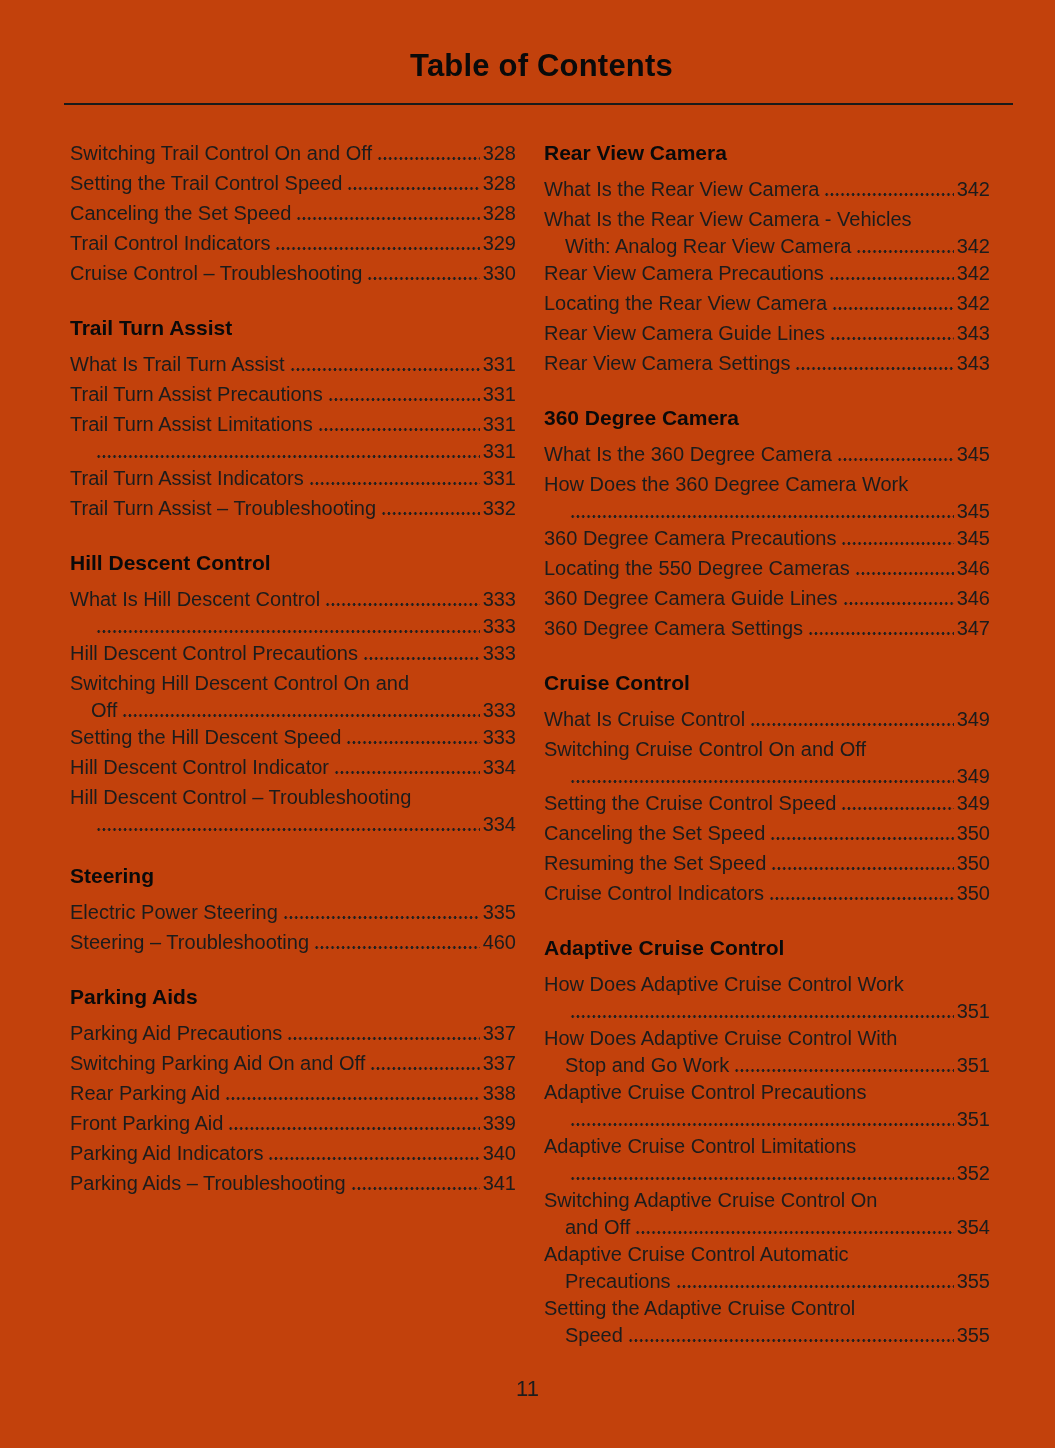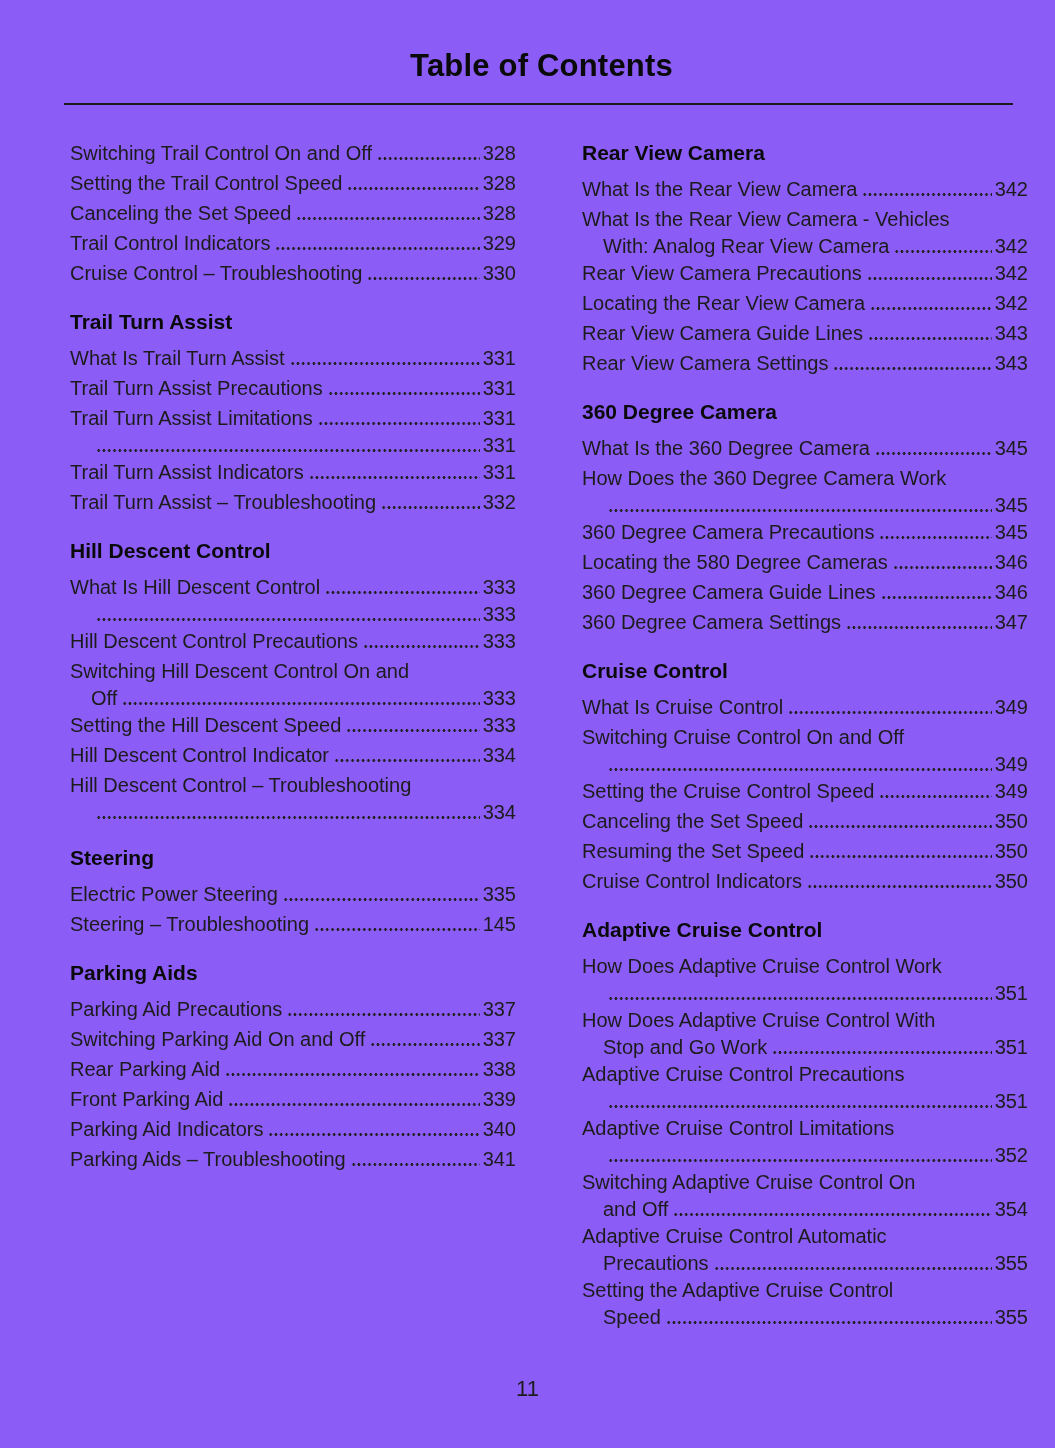--- a/index.html
+++ b/index.html
@@ -3,21 +3,21 @@
 <meta charset="utf-8">
 <style>
   * { box-sizing: border-box; }
   html, body { margin: 0; padding: 0; background: #ffffff; }
 
   .page {
     position: relative;
     width: 1055px;
     height: 1448px;
     margin: 0 auto;
-    background: #8b5cf6;
+    background: #c2410c;
     color: #1c1c1c;
     font-family: "Liberation Sans", "DejaVu Sans", sans-serif;
     padding: 42px 42px 0 70px;
     overflow: hidden;
   }
 
   .doc-title {
     font-size: 31px;
     line-height: 36px;
     font-weight: 700;
@@ -28,26 +28,26 @@
   }
 
   .title-rule {
     border: 0;
     border-top: 2px solid #1a1a1a;
     margin: 0 0 0 -6px;
   }
 
   .columns {
     display: flex;
-    gap: 66px;
+    gap: 28px;
     margin-top: 33px;
   }
   .col { width: 446px; flex: 0 0 auto; min-width: 0; }
 
-  .toc-section + .toc-section { margin-top: 19px; }
+  .toc-section + .toc-section { margin-top: 25px; }
 
   .sec-heading {
     font-size: 21px;
     line-height: 29px;
     font-weight: 700;
     color: #0a0a0a;
     margin: 0 0 7px 0;
   }
 
   .entry { font-size: 20px; }
@@ -239,21 +239,21 @@
             <div class="lrow">
               <span class="txt">Electric Power Steering</span>
               <span class="dots"></span>
               <span class="pg">335</span>
             </div>
           </div>
           <div class="entry">
             <div class="lrow">
               <span class="txt">Steering – Troubleshooting</span>
               <span class="dots"></span>
-              <span class="pg">145</span>
+              <span class="pg">460</span>
             </div>
           </div>
         </section>
         <section class="toc-section">
           <h2 class="sec-heading">Parking Aids</h2>
           <div class="entry">
             <div class="lrow">
               <span class="txt">Parking Aid Precautions</span>
               <span class="dots"></span>
               <span class="pg">337</span>
@@ -361,21 +361,21 @@
           </div>
           <div class="entry">
             <div class="lrow">
               <span class="txt">360 Degree Camera Precautions</span>
               <span class="dots"></span>
               <span class="pg">345</span>
             </div>
           </div>
           <div class="entry">
             <div class="lrow">
-              <span class="txt">Locating the 580 Degree Cameras</span>
+              <span class="txt">Locating the 550 Degree Cameras</span>
               <span class="dots"></span>
               <span class="pg">346</span>
             </div>
           </div>
           <div class="entry">
             <div class="lrow">
               <span class="txt">360 Degree Camera Guide Lines</span>
               <span class="dots"></span>
               <span class="pg">346</span>
             </div>

